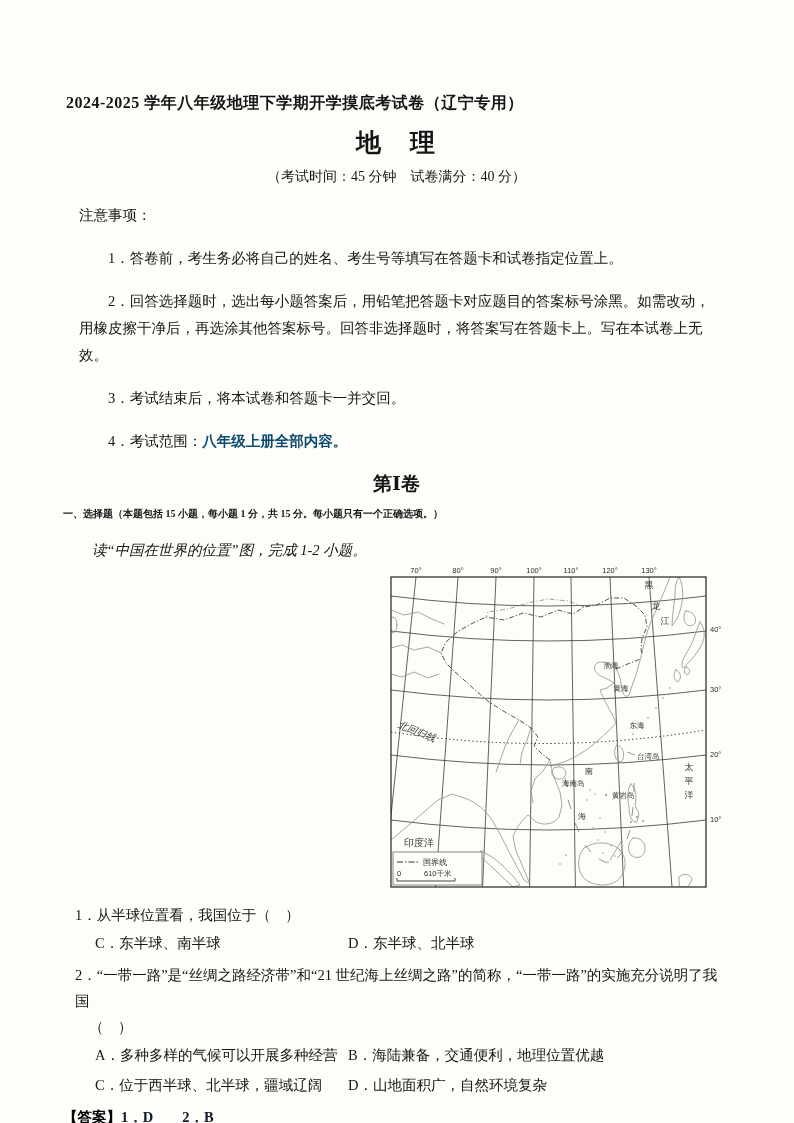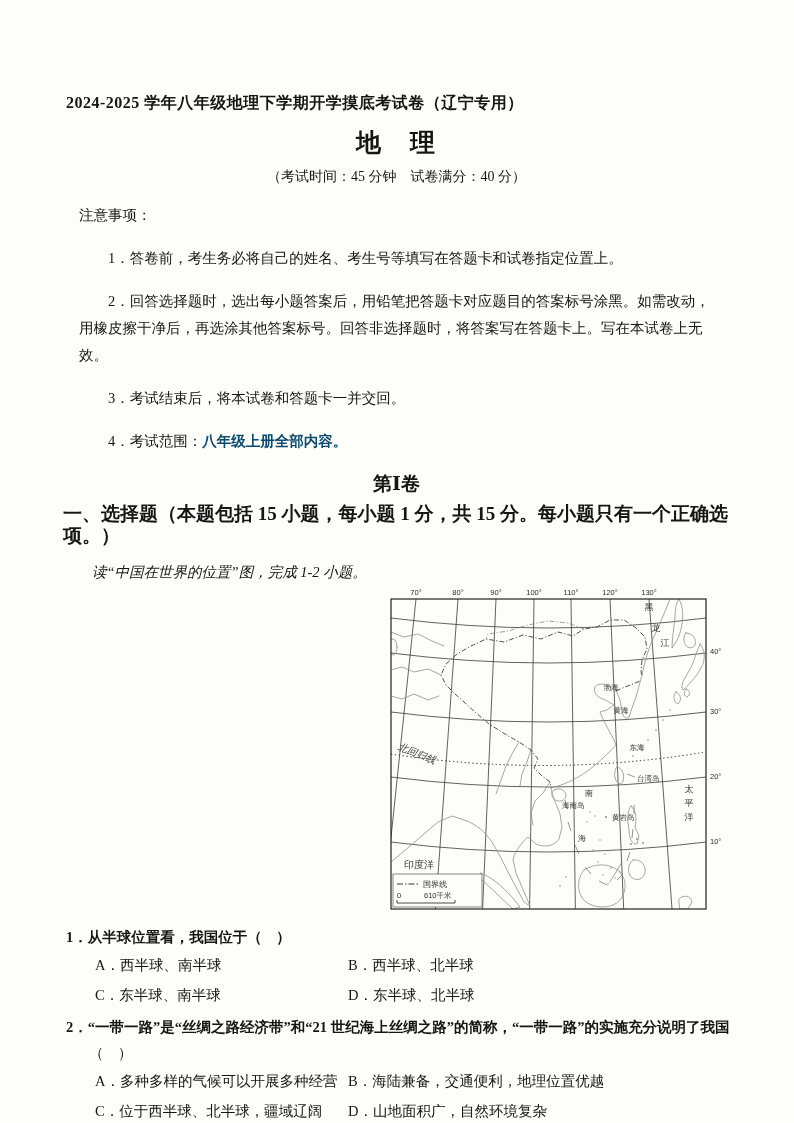--- a/index.html
+++ b/index.html
@@ -10,25 +10,25 @@
   }
   .page{padding:90px 64px 0 63px;}
   .doc-title{font-size:16px;font-weight:bold;text-align:left;margin:3px;letter-spacing:.5px;}
   .subject{font-size:25px;font-weight:bold;text-align:center;margin:12px 0 0 0;letter-spacing:2px;}
   .exam-info{font-size:14px;text-align:center;margin:9px 0 0 0;}
   .notice{margin-top:11px;}
   .notice p{margin:16px;line-height:27px;}
   .notice .indent{text-indent:2em;}
   .scope-red{color:#0c4a6e;font-weight:bold;}
   .part-title{font-size:19px;font-weight:bold;text-align:center;margin:8px 0 0 0;}
-  .section-heading{font-size:19px;font-weight:bold;margin:6px 0 16px 0;line-height:22px;}
+  .section-heading{font-size:10px;font-weight:bold;margin:6px 0 16px 0;line-height:22px;}
   .intro{font-style:italic;margin:8px 0 0 0;text-indent:2em;font-size:14.5px;}
   .map-wrap{margin:2px 0 0 160px;text-align:right;}
   .question{margin:0;}
-  .q-stem{line-height:26px;margin:4px 0 0 3px;font-weight:bold;}
+  .q-stem{line-height:26px;margin:4px 0 0 12px;}
   .q-stem2{line-height:26px;padding-left:1.8em;}
   .opt-row{display:flex;line-height:30px;padding-left:32px;}
   .opt-col1{width:253px;flex:0 0 auto;}
   .answer-line{margin-top:4px;line-height:26px;}
   .answer-label{color:#000000;font-weight:bold;}
   .answer-text{color:#0f172a;font-weight:bold;}
   svg text{font-family:"Liberation Sans","DejaVu Sans",sans-serif;fill:#2b2b2b;}
   svg .lbl{fill:#333;}
 </style>
 </head>
@@ -187,24 +187,20 @@
         </g>
       </g>
 
       <rect x="7" y="15" width="315" height="310" fill="none" stroke="#222" stroke-width="1.2"></rect>
     </svg>
   </div>
 
   <div class="question">
     <p class="q-stem"><span>1．</span><span>从半球位置看，我国位于（　）</span></p>
     <div class="opt-row">
-      <span class="opt-col1"><span>A．</span><span>西半球、南半球</span></span>
-      <span><span>B．</span><span>西半球、北半球</span></span>
-    </div>
-    <div class="opt-row">
       <span class="opt-col1"><span>C．</span><span>东半球、南半球</span></span>
       <span><span>D．</span><span>东半球、北半球</span></span>
     </div>
   </div>
 
   <div class="question">
     <p class="q-stem"><span>2．</span><span>“一带一路”是“丝绸之路经济带”和“21 世纪海上丝绸之路”的简称，“一带一路”的实施充分说明了我国</span></p>
     <div class="q-stem2">（　）</div>
     <div class="opt-row">
       <span class="opt-col1"><span>A．</span><span>多种多样的气候可以开展多种经营</span></span>

